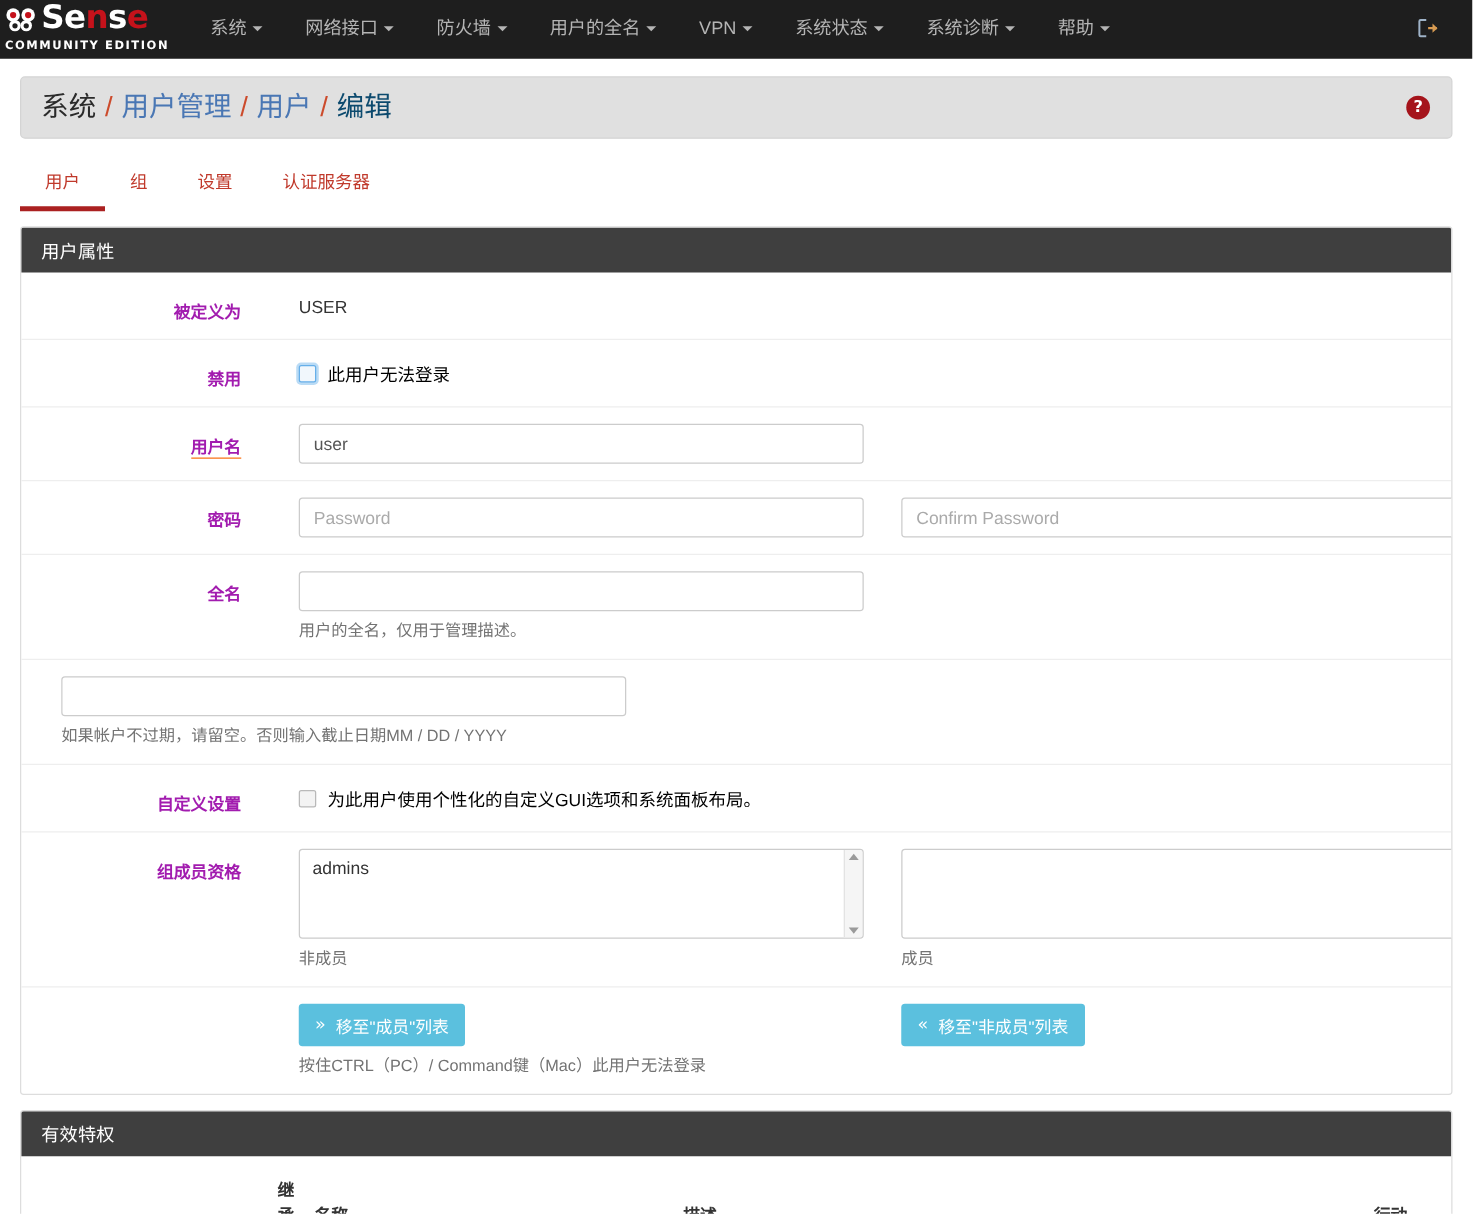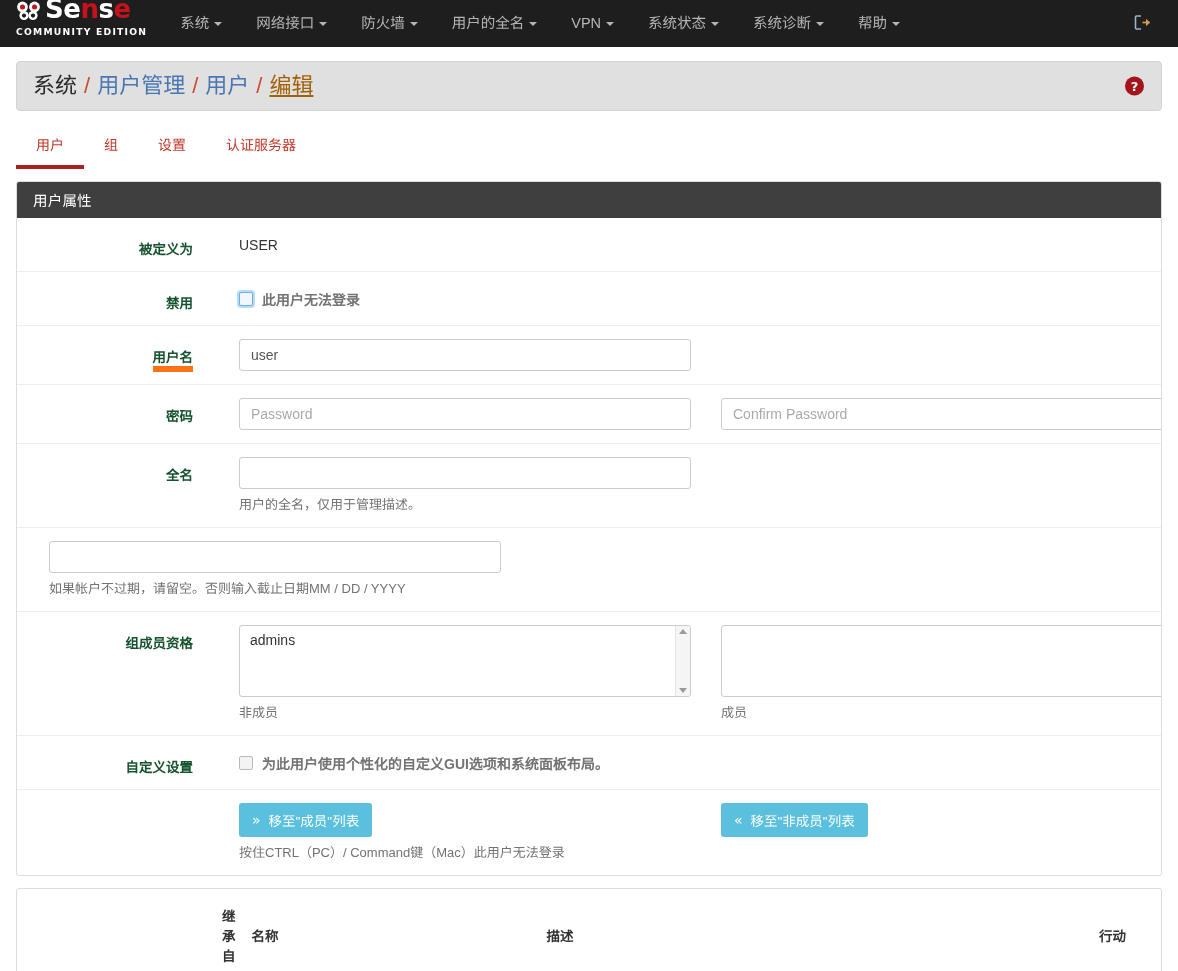--- a/index.html
+++ b/index.html
@@ -22,21 +22,22 @@
     height: 47px;
     background: #1e1e1e;
     display: flex;
     align-items: center;
     padding: 0 14px 0 0;
     position: relative;
   }
   .brand {
     display: flex;
     flex-direction: column;
-    padding: 0 16px 0 16px;
+    justify-content: center;
+    padding: 0 16px 0 4px;
     height: 47px;
     text-decoration: none;
   }
   .brand-logo {
     display: flex;
     align-items: center;
     height: 26px;
   }
   .brand-icon { margin-right: 3px; margin-top: -2px; }
   .brand-word {
@@ -88,21 +89,21 @@
     border-radius: 4px;
     height: 50px;
     display: flex;
     align-items: center;
     padding: 0 16px;
     position: relative;
   }
   .bc-text { font-size: 22px; line-height: 26px; display: flex; align-items: center; }
   .bc-root { color: #2b2b2b; }
   .bc-link { color: #4a77b4; cursor: pointer; }
-  .bc-last { color: #a16207; text-decoration: underline; }
+  .bc-last { color: #0c4a6e; }
   .bc-sep { color: #cc4b2c; margin: 0 7px; }
   .help-icon {
     position: absolute;
     right: 17px;
     top: 50%;
     transform: translateY(-50%);
     width: 19px; height: 19px;
     border-radius: 50%;
     background: #a5141b;
     color: #ffffff;
@@ -156,25 +157,25 @@
     padding: 13px 0;
     min-height: 40px;
   }
   .frow:last-child { border-bottom: none; }
   .flabel {
     width: 190px;
     min-width: 190px;
     text-align: right;
     font-weight: bold;
     font-size: 13.5px;
-    color: #14532d;
+    color: #a21caf;
     padding-top: 7px;
     padding-right: 14px;
   }
-  .flabel.req span { border-bottom: 6px solid #f97316; padding-bottom: 1px; }
+  .flabel.req span { border-bottom: 1px solid #f97316; padding-bottom: 1px; }
   .fcontrol { flex: 1; display: flex; padding-right: 16px; margin-left: 32px; }
   .fcol { display: flex; flex-direction: column; }
   .fcol-left { width: 452px; min-width: 452px; }
   .fcol-right { width: 458px; min-width: 458px; margin-left: 30px; }
 
   .static-text { padding-top: 6px; font-size: 14px; color: #333333; }
 
   .finput {
     width: 100%;
     height: 32px;
@@ -204,21 +205,21 @@
     background: #f3f3f3;
     margin-right: 9px;
     cursor: pointer;
     flex-shrink: 0;
   }
   .cbox.focused {
     border-color: #66afe9;
     box-shadow: 0 0 0 2px rgba(102,175,233,0.45);
     background: #f1f7fc;
   }
-  .check-label { font-size: 14px; color: #737373; cursor: pointer; font-weight: bold; }
+  .check-label { font-size: 14px; color: #000000; cursor: pointer; }
 
   
   .listbox {
     width: 100%;
     height: 72px;
     border: 1px solid #cccccc;
     border-radius: 3px;
     background: #ffffff;
     position: relative;
     overflow: hidden;
@@ -418,20 +419,30 @@
     <div class="frow">
       <div class="fcontrol">
         <div class="fcol fcol-left">
           <input class="finput" type="text" value="" style="">
           <div class="help-block">如果帐户不过期，请留空。否则输入截止日期MM / DD / YYYY</div>
         </div>
       </div>
     </div>
 
     <div class="frow">
+      <div class="flabel">自定义设置</div>
+      <div class="fcontrol">
+        <div class="check-line">
+          <div class="cbox"></div>
+          <span class="check-label">为此用户使用个性化的自定义GUI选项和系统面板布局。</span>
+        </div>
+      </div>
+    </div>
+
+    <div class="frow">
       <div class="flabel">组成员资格</div>
       <div class="fcontrol">
         <div class="fcol fcol-left">
           <div class="listbox">
             <div class="listbox-items">
               <div class="listbox-item">admins</div>
             </div>
             <div class="lb-scroll">
               <i class="arrow-up"></i>
               <i class="arrow-down"></i>
@@ -446,30 +457,20 @@
               <i class="arrow-up"></i>
               <i class="arrow-down"></i>
             </div>
           </div>
           <div class="help-block">成员</div>
         </div>
       </div>
     </div>
 
     <div class="frow">
-      <div class="flabel">自定义设置</div>
-      <div class="fcontrol">
-        <div class="check-line">
-          <div class="cbox"></div>
-          <span class="check-label">为此用户使用个性化的自定义GUI选项和系统面板布局。</span>
-        </div>
-      </div>
-    </div>
-
-    <div class="frow">
       <div class="flabel"></div>
       <div class="fcontrol">
         <div class="fcol fcol-left">
           <div class="btnrow">
             <button class="btn btn-info">
               <span class="btn-glyph">»</span>
               <span>移至"成员"列表</span>
             </button>
           </div>
           <div class="help-block">按住CTRL（PC）/ Command键（Mac）此用户无法登录</div>
@@ -482,20 +483,21 @@
             </button>
           </div>
         </div>
       </div>
     </div>
 
   </div>
 </div>
 
 <div class="panel">
+  <div class="panel-heading">有效特权</div>
   <div class="panel-body priv-wrap">
     <table class="priv-table">
       <thead>
         <tr>
           <th class="col-inherit">继承自</th>
           <th class="col-name">名称</th>
           <th class="col-desc">描述</th>
           <th class="col-action">行动</th>
         </tr>
       </thead>

